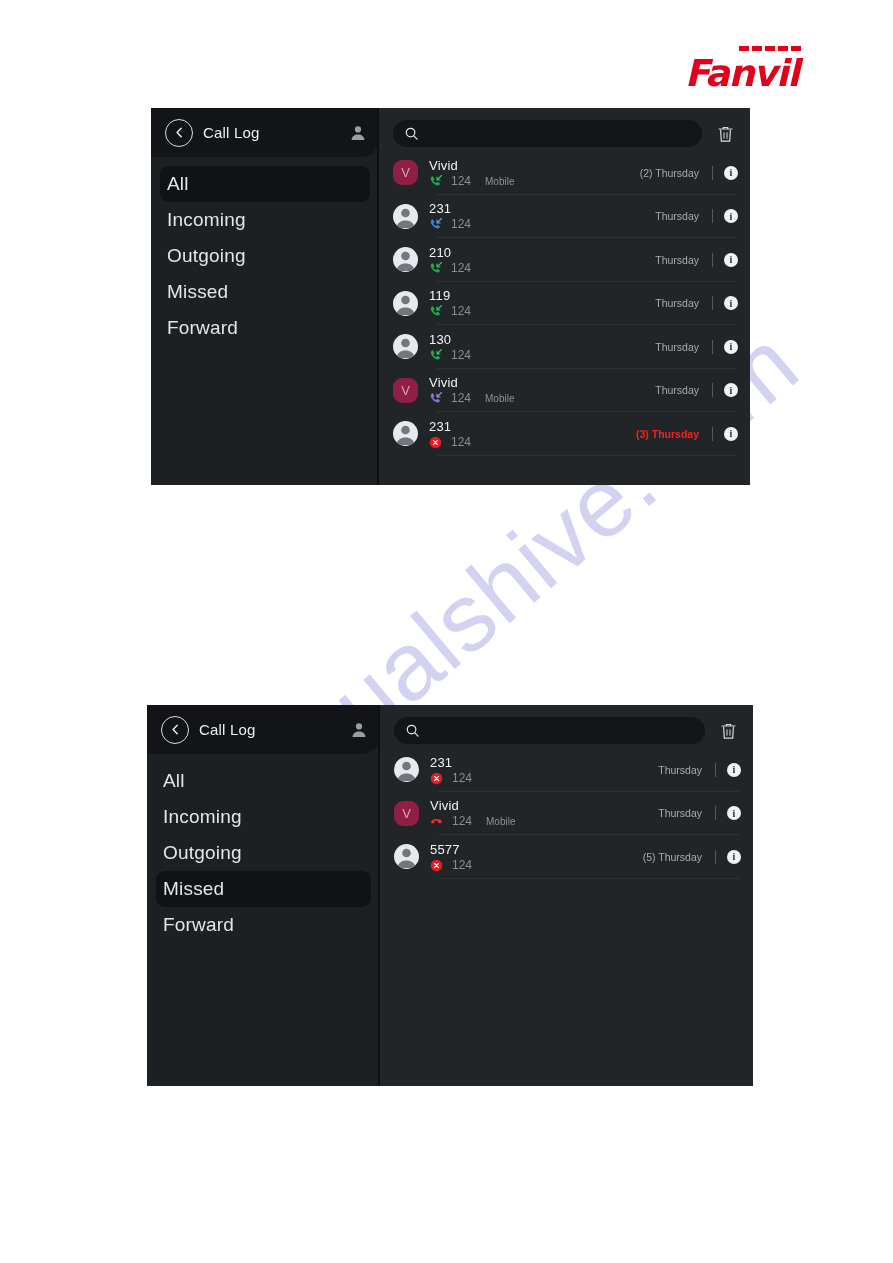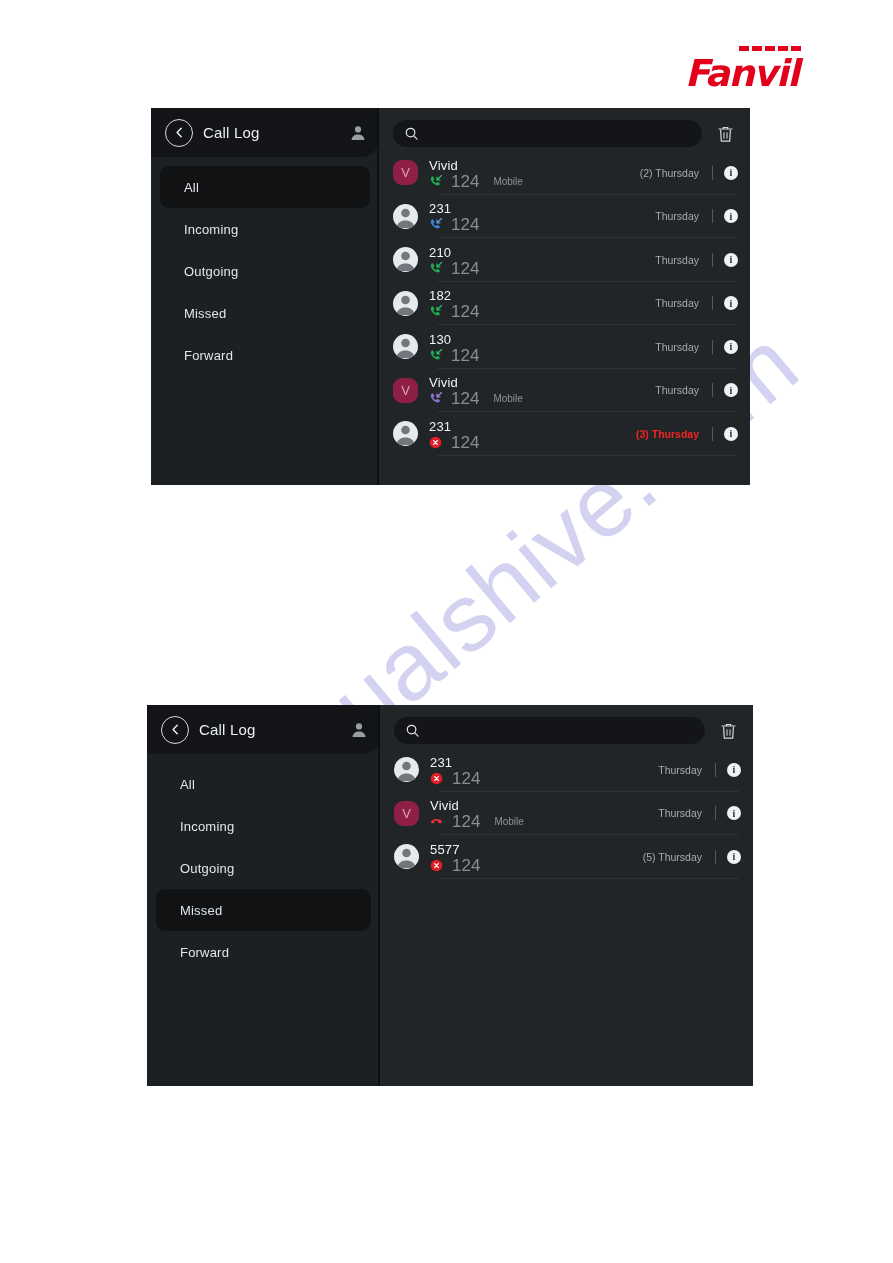--- a/index.html
+++ b/index.html
@@ -145,27 +145,27 @@
     opacity: 0.82;
   }
   .person-icon svg { display: block; }
 
   .menu {
     padding: 9px 9px 0 9px;
     box-sizing: border-box;
     flex: 1 1 auto;
   }
   .menu-item {
-    height: 42px;
-    display: flex;
-    align-items: center;
-    padding-left: 24px;
+    height: 36px;
+    display: flex;
+    align-items: center;
+    padding-left: 7px;
     box-sizing: border-box;
     color: #e3e5e8;
-    font-size: 13px;
+    font-size: 19px;
     border-radius: 9px;
     letter-spacing: 0.2px;
     margin-bottom: 0px;
   }
   .menu-item.active {
     background: #101214;
   }
 
   
   .content {
@@ -282,21 +282,21 @@
     width: 13px;
     height: 13px;
     flex: 0 0 auto;
     display: flex;
     align-items: center;
     justify-content: center;
   }
   .dir-icon svg { display: block; }
   .row-ext {
     color: #898e93;
-    font-size: 17px;
+    font-size: 12px;
     margin-left: 9px;
   }
   .row-tag {
     color: #8d9297;
     font-size: 10px;
     margin-left: 14px;
   }
   .row-right {
     display: flex;
     align-items: center;
@@ -483,21 +483,21 @@
           <span class="sep"></span>
         </div>
         <div class="call-row">
           <div class="avatar generic">
             <svg width="25" height="25" viewBox="0 0 25 25">
               <circle cx="12.5" cy="9" r="4.3" fill="#71777d"></circle>
               <path d="M3.6 24c0-5 4.2-7.6 8.9-7.6S21.4 19 21.4 24z" fill="#71777d"></path>
             </svg>
           </div>
           <div class="row-main">
-            <div class="row-title">182</div>
+            <div class="row-title">119</div>
             <div class="row-sub">
               <span class="dir-icon" style="position: relative;">
                 <svg width="13" height="13" viewBox="0 0 14 14">
                   <path d="M3.2 1.6c.5-.3 1.1-.1 1.4.4l1 1.7c.3.5.2 1-.2 1.3l-.7.6c-.1.1-.1.3 0 .5.5 1 1.4 1.9 2.4 2.4.2.1.4.1.5 0l.6-.7c.3-.4.9-.5 1.3-.2l1.7 1c.5.3.7.9.4 1.4-.5.9-1.5 1.4-2.5 1.2C6 10.7 3.3 8 2 5.1 1.7 4 2.3 2.2 3.2 1.6z" fill="#1faa4b"></path>
                 </svg>
                 <svg width="8" height="8" viewBox="0 0 8 8" style="position:absolute;right:-1px;top:-1px;">
                   <path d="M6.5 1.5 L2 6 M2 3 V6 H5" fill="none" stroke="#2ec963" stroke-width="1.1" stroke-linecap="round"></path>
                 </svg>
               </span>
               <span class="row-ext">124</span>

